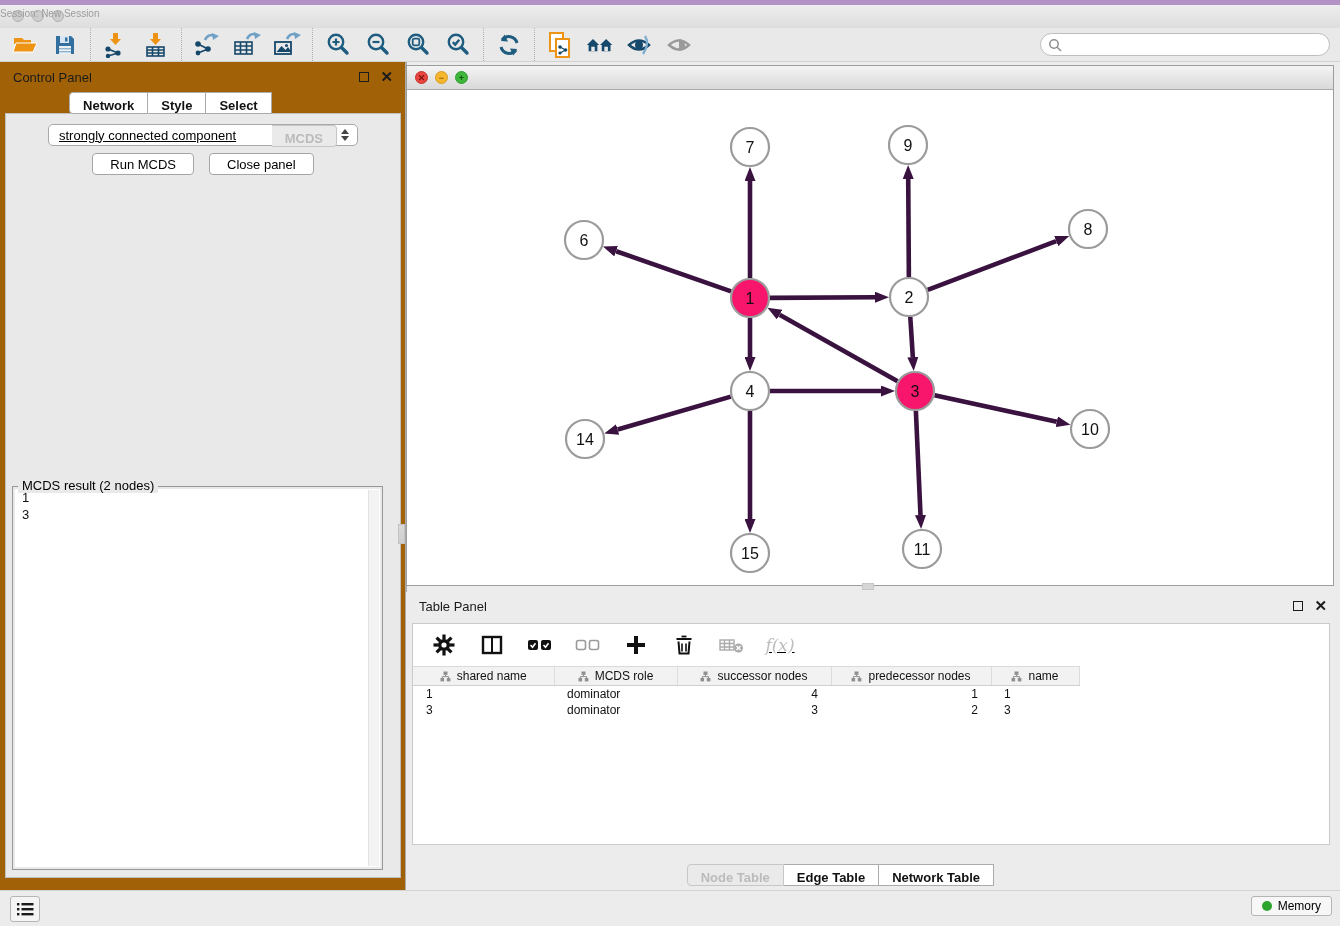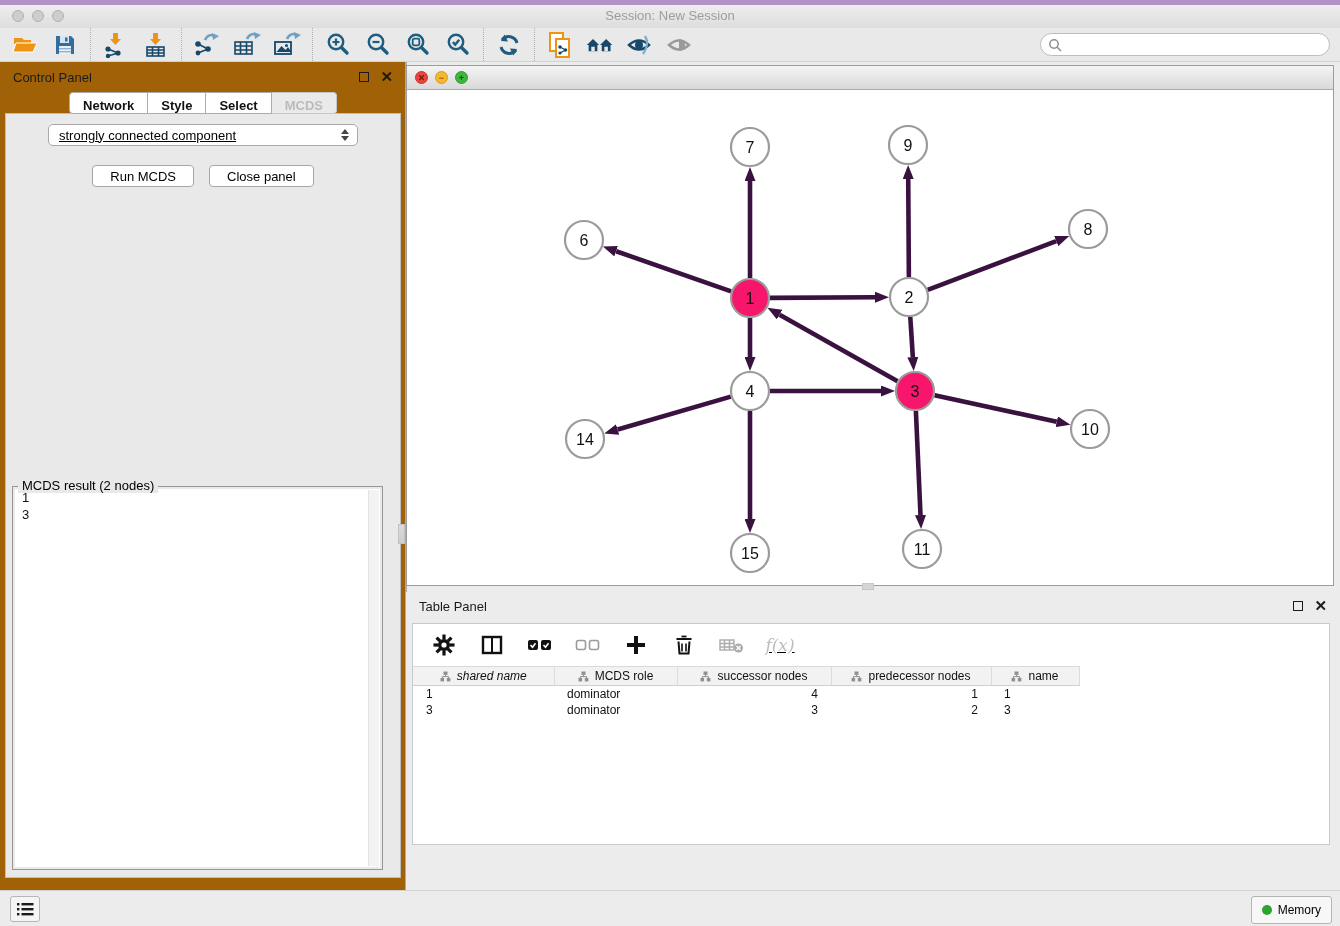--- a/index.html
+++ b/index.html
@@ -8,55 +8,55 @@
     width:1340px; height:926px; position:relative; overflow:hidden;
     font-family:"Liberation Sans", sans-serif; background:#ECECEC;
     -webkit-font-smoothing:antialiased;
   }
   
   .purple-strip { position:absolute; top:0; left:0; right:0; height:5px; background:#B392C5; }
   .titlebar { position:absolute; top:5px; left:0; right:0; height:23px;
     background:linear-gradient(#EEEEEE,#DDDDDD); }
   .traffic-dots { position:absolute; left:12px; top:5px; display:flex; gap:8px; }
   .gray-dot { width:12px; height:12px; border-radius:50%; background:#CDCDCD; border:1px solid #B3B3B3; }
-  .win-title { position:absolute; left:0; right:0; top:3px; text-align:center;
-    font-size:13px; color:#9D9D9D; }
+  .win-title { position:absolute; left:0; right:0; top:3px; 
+    font-size:10px; color:#9D9D9D; }
   
   .toolbar { position:absolute; top:28px; left:0; right:0; height:34px; background:#E9E9E9;
     border-bottom:1px solid #D2D2D2; display:flex; align-items:center; }
   .tb-group { display:flex; align-items:center; gap:12px; padding:0 11px; }
   .tb-sep { align-self:stretch; border-left:1px dotted #AFAFAF; }
   .tb-btn { width:28px; height:28px; display:flex; align-items:center; justify-content:center; cursor:default;text-decoration:underline; }
   .search-field { margin-left:auto; margin-right:10px; width:290px; height:23px; background:#fff;
     border:1px solid #BDBDBD; border-radius:12px; display:flex; align-items:center; padding-left:7px; }
   .search-field input { border:none; outline:none; flex:1; font-size:13px; background:transparent; padding-left:5px; }
   
   .control-panel { position:absolute; left:0; top:62px; width:406px; bottom:36px; background:#a16207; }
   .panel-header { height:30px; display:flex; align-items:center; padding:0 13px; }
   .panel-title { font-size:13px; color:#1B1B1B; }
   .panel-header-icons { margin-left:auto; display:flex; align-items:center; gap:11px; }
   .float-icon { width:10px; height:10px; border:1.6px solid #1B1B1B; background:transparent; }
   .close-icon { font-size:15px; font-weight:bold; color:#1B1B1B; line-height:10px; }
   .cp-tabs { position:relative; z-index:2; display:flex; justify-content:center; height:22px; }
   .tab-btn { background:#fff; border:1px solid #ABABAB; border-left-width:0; padding:4px 13px 0 13px;
     font-size:13px; font-weight:bold; color:#111; height:22px; }
   .tab-btn:first-child { border-left-width:1px; border-radius:4px 0 0 4px; }
-  .tab-btn:last-child { border-radius:0 4px 4px 0; }
+  .tab-btn:last-child { border-radius:0 4px 4px 0;margin-top:33px; }
   .tab-btn.active { background:#EAEAEA; color:#BBBBBB; border-color:#C7C7C7; }
   .cp-body { position:absolute; left:5px; right:5px; top:51px; bottom:12px;
     background:#E9E9E9; border:1px solid #BEBEBE; }
   .opt-label { margin-top:21px; text-align:center; font-size:13px; color:#000; }
   .select-row { display:flex; justify-content:center; margin-top:10px; }
   .dropdown { width:310px; height:22px; background:#fff; border:1px solid #A9A9A9; border-radius:5px;
     display:flex; align-items:center; padding:0 6px 0 10px; font-size:13px; color:#000;text-decoration:underline; }
   .dropdown .dd-label { flex:1; }
   .stepper { display:flex; flex-direction:column; gap:2px; align-items:center; width:12px; }
   .tri-up { width:0; height:0; border-left:4px solid transparent; border-right:4px solid transparent; border-bottom:5px solid #444; }
   .tri-down { width:0; height:0; border-left:4px solid transparent; border-right:4px solid transparent; border-top:5px solid #444; }
-  .btn-row { display:flex; justify-content:center; gap:15px; margin-top:19px; }
+  .btn-row { display:flex; justify-content:center; gap:15px; margin-top:7px; }
   .push-btn { background:#fff; border:1px solid #A6A6A6; border-radius:4px; height:22px;
     padding:0 17px; font-size:13px; color:#000; display:flex; align-items:center; }
   .result-box { position:absolute; left:6px; right:17px; top:372px; bottom:7px; border:1px solid #979797; }
   .result-legend { position:absolute; top:-9px; left:5px; background:#E9E9E9; padding:0 4px; font-size:13px; color:#000; z-index:2;}
   .result-area { position:absolute; inset:2px; background:#fff; font-size:13px; color:#111; }
   .result-area .line { padding:0 7px; height:17px; line-height:17px; }
   .result-area .line:first-child { margin-top:3px; }
   .result-scroll { position:absolute; top:1px; bottom:1px; right:1px; width:11px; background:#F3F3F3; border-left:1px solid #E2E2E2; }
   .cp-divider-handle { position:absolute; left:398px; top:462px; width:7px; height:20px;
     background:linear-gradient(#D9D9D9,#CFCFCF); border:1px solid #C2C2C2; }
@@ -86,21 +86,21 @@
   .tp-table th { background:#F2F2F2; border-top:1px solid #DADADA; border-bottom:1px solid #CFCFCF;
     border-right:1px solid #DCDCDC; font-weight:normal; height:19px; padding:0 4px; white-space:nowrap; }
   .th-inner { display:flex; align-items:center; justify-content:center; gap:6px; }
   .tp-table td { height:16px; padding:0 13px; white-space:nowrap; }
   .td-right { text-align:right; }
   .tp-tabs { position:absolute; left:0; right:0; bottom:3px; display:flex; justify-content:center; height:23px; }
   
   .status-bar { position:absolute; left:0; right:0; bottom:0; height:36px; background:#ECECEC; border-top:1px solid #D3D3D3; }
   .list-btn { position:absolute; left:10px; top:5px; width:30px; height:26px; background:#F5F5F5;
     border:1px solid #B5B5B5; border-radius:3px; display:flex; align-items:center; justify-content:center; }
-  .memory-btn { position:absolute; right:8px; top:5px; height:28px; background:#F7F7F7;
+  .memory-btn { position:absolute; right:8px; top:5px; height:20px; background:#F7F7F7;
     border:1px solid #B5B5B5; border-radius:3px; display:flex; align-items:center; gap:6px;
     padding:4px 10px; font-size:12px; color:#000; }
   .mem-dot { width:10px; height:10px; border-radius:50%; background:#2DA42D; }
 </style>
 </head>
 <body>
 
 <div class="purple-strip"></div>
 <div class="titlebar">
   <div class="traffic-dots">
@@ -461,21 +461,21 @@
           <path d="M17.5 10 l4 4 M21.5 10 l-4 4" stroke="#fff" stroke-width="1.4"></path>
         </svg>
       </span>
       <span class="tb-btn">
         <span class="fx-label">f(x)</span>
       </span>
     </div>
     <table class="tp-table">
       <thead>
           <tr id="table-head-row">
-            <th style="width: 141px; font-style: italic;">
+            <th style="width: 141px;">
               <span class="th-inner">
                 <svg width="11" height="11" viewBox="0 0 11 11">
                   <rect x="3.5" y="0.5" width="4" height="3.4" fill="#8F8F8F"></rect>
                   <rect x="0.5" y="7" width="3.6" height="3.4" fill="#8F8F8F"></rect>
                   <rect x="6.8" y="7" width="3.6" height="3.4" fill="#8F8F8F"></rect>
                   <path d="M5.5 4 v1.6 M2.3 7 v-1.4 h6.3 V7" stroke="#8F8F8F" fill="none"></path>
                 </svg>
                 <span>shared name</span>
               </span>
             </th>
@@ -536,20 +536,26 @@
           <tr>
             <td>3</td>
             <td>dominator</td>
             <td class="td-right">3</td>
             <td class="td-right">2</td>
             <td>3</td>
           </tr>
         </tbody>
     </table>
   </div>
+  <div class="tp-tabs" id="tp-tabs">
+      <button class="tab-btn active">Node Table</button>
+      <button class="tab-btn">Edge Table</button>
+      <button class="tab-btn">Network Table</button>
+      <button class="tab-btn">Motifs</button>
+    </div>
 </div>
 
 <div class="status-bar">
   <div class="list-btn">
     <svg width="17" height="13" viewBox="0 0 17 13">
       <g fill="#1B1B1B">
         <rect x="0" y="0" width="2.4" height="2.4"></rect>
           <rect x="4.5" y="0" width="12" height="2.4"></rect>
         <rect x="0" y="5" width="2.4" height="2.4"></rect>
           <rect x="4.5" y="5" width="12" height="2.4"></rect>

